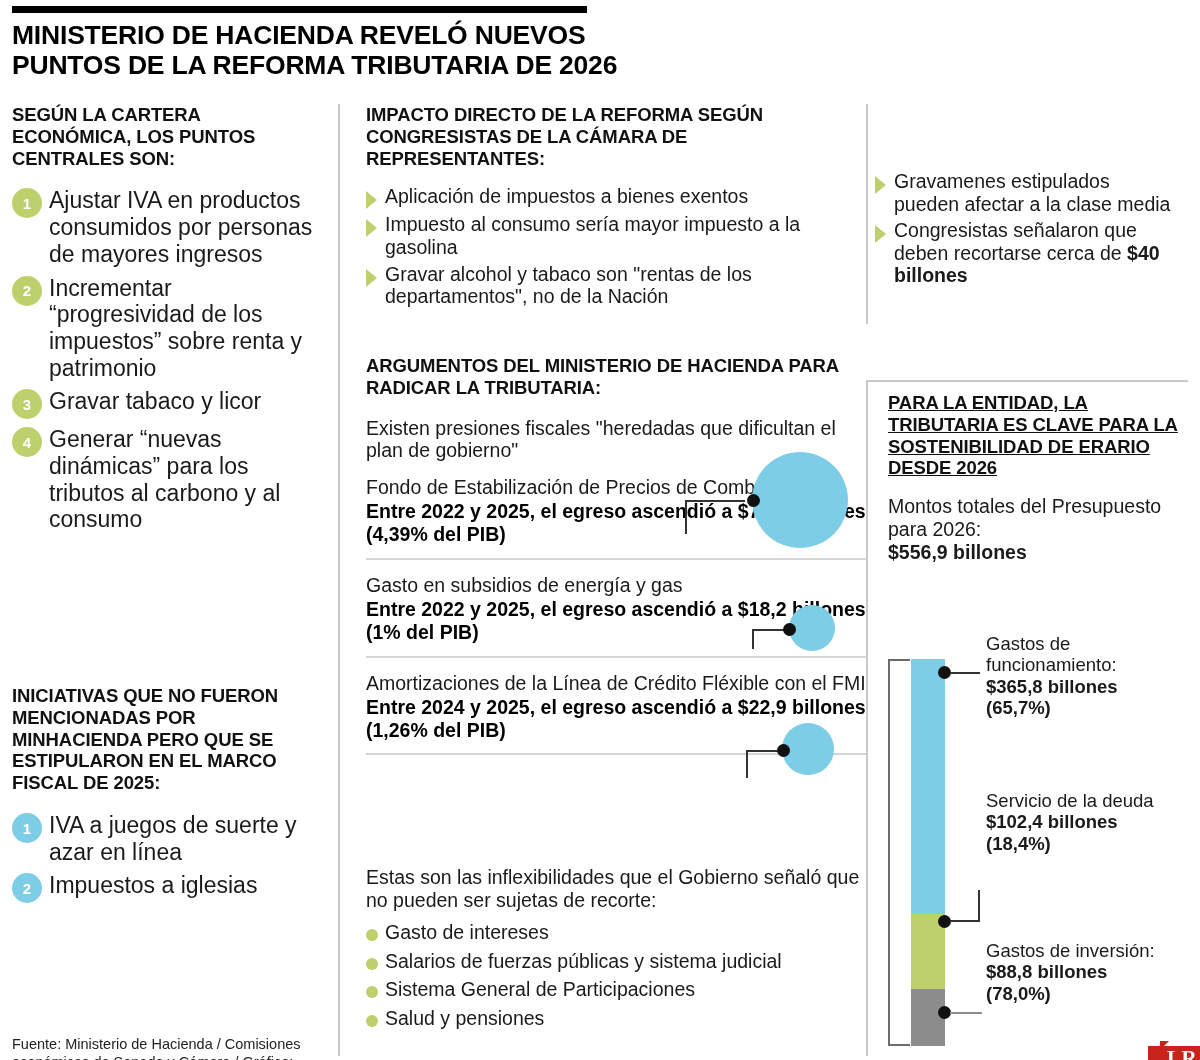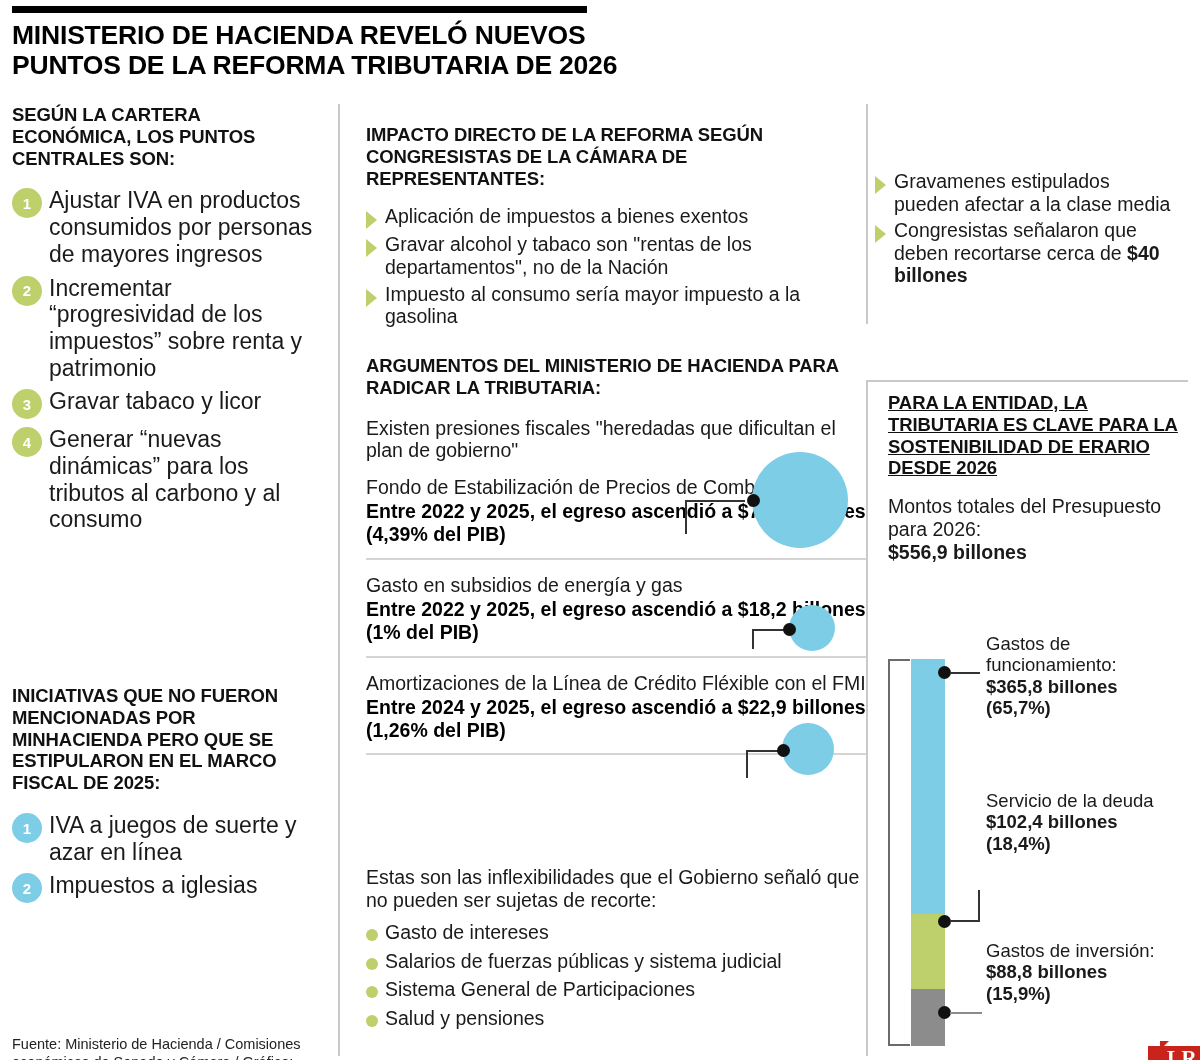--- a/index.html
+++ b/index.html
@@ -56,21 +56,21 @@
   .numtext { font-size: 23px; line-height: 1.16; color: #1a1a1a; }
 
   .block2 { position: absolute; left: 12px; top: 685px; width: 310px; }
   .source {
     position: absolute; left: 12px; top: 1036px; width: 300px;
     font-size: 14.5px; line-height: 1.22; color: #222;
   }
 
   
   .col-mid { position: absolute; left: 366px; top: 104px; width: 500px; }
-  .col-mid .sec-head { width: 500px; margin-top: 20px; }
+  .col-mid .sec-head { width: 500px; }
 
   .arrowlist { margin-top: 16px; }
   .arrowrow { display: flex; align-items: flex-start; margin-bottom: 4px; }
   .arrow {
     flex: 0 0 auto; width: 0; height: 0;
     border-top: 9px solid transparent;
     border-bottom: 9px solid transparent;
     border-left: 11px solid #bdd06b;
     margin-right: 8px; margin-top: 6px;
   }
@@ -195,25 +195,25 @@
 
   <div class="col-mid">
     <div class="sec-head">Impacto directo de la reforma según congresistas de la Cámara de Representantes:</div>
     <div class="arrowlist">
       <div class="arrowrow">
         <div class="arrow"></div>
         <div class="arrowtext">Aplicación de impuestos a bienes exentos</div>
       </div>
       <div class="arrowrow">
         <div class="arrow"></div>
-        <div class="arrowtext">Gravar alcohol y tabaco son "rentas de los departamentos", no de la Nación</div>
+        <div class="arrowtext">Impuesto al consumo sería mayor impuesto a la gasolina</div>
       </div>
       <div class="arrowrow">
         <div class="arrow"></div>
-        <div class="arrowtext">Impuesto al consumo sería mayor impuesto a la gasolina</div>
+        <div class="arrowtext">Gravar alcohol y tabaco son "rentas de los departamentos", no de la Nación</div>
       </div>
     </div>
   </div>
 
   <div class="col-midright">
     <div class="arrowrow">
       <div class="arrow"></div>
       <div class="arrowtext"><span>Gravamenes estipulados pueden afectar a la clase media</span></div>
     </div>
     <div class="arrowrow">
@@ -314,21 +314,21 @@
     <span>Servicio de la deuda</span><br>
     <b>$102,4 billones</b><br>
     <b>(18,4%)</b>
   </div>
 
   <div class="dot" style="left:938px; top:1006px;"></div>
   <div class="axis-line" style="left:950px; top:1012px; width:32px; height:2px; background:#8c8c8c;"></div>
   <div class="barlabel" style="left:986px; top:940px; width:190px;">
     <span>Gastos de inversión:</span><br>
     <b>$88,8 billones</b><br>
-    <b>(15,9%)</b>
+    <b>(78,0%)</b>
   </div>
 
   <div class="lr-logo">
     <span>LR</span>
   </div>
   <div class="lr-tail"></div>
 
 </div>
 
 </body></html>

